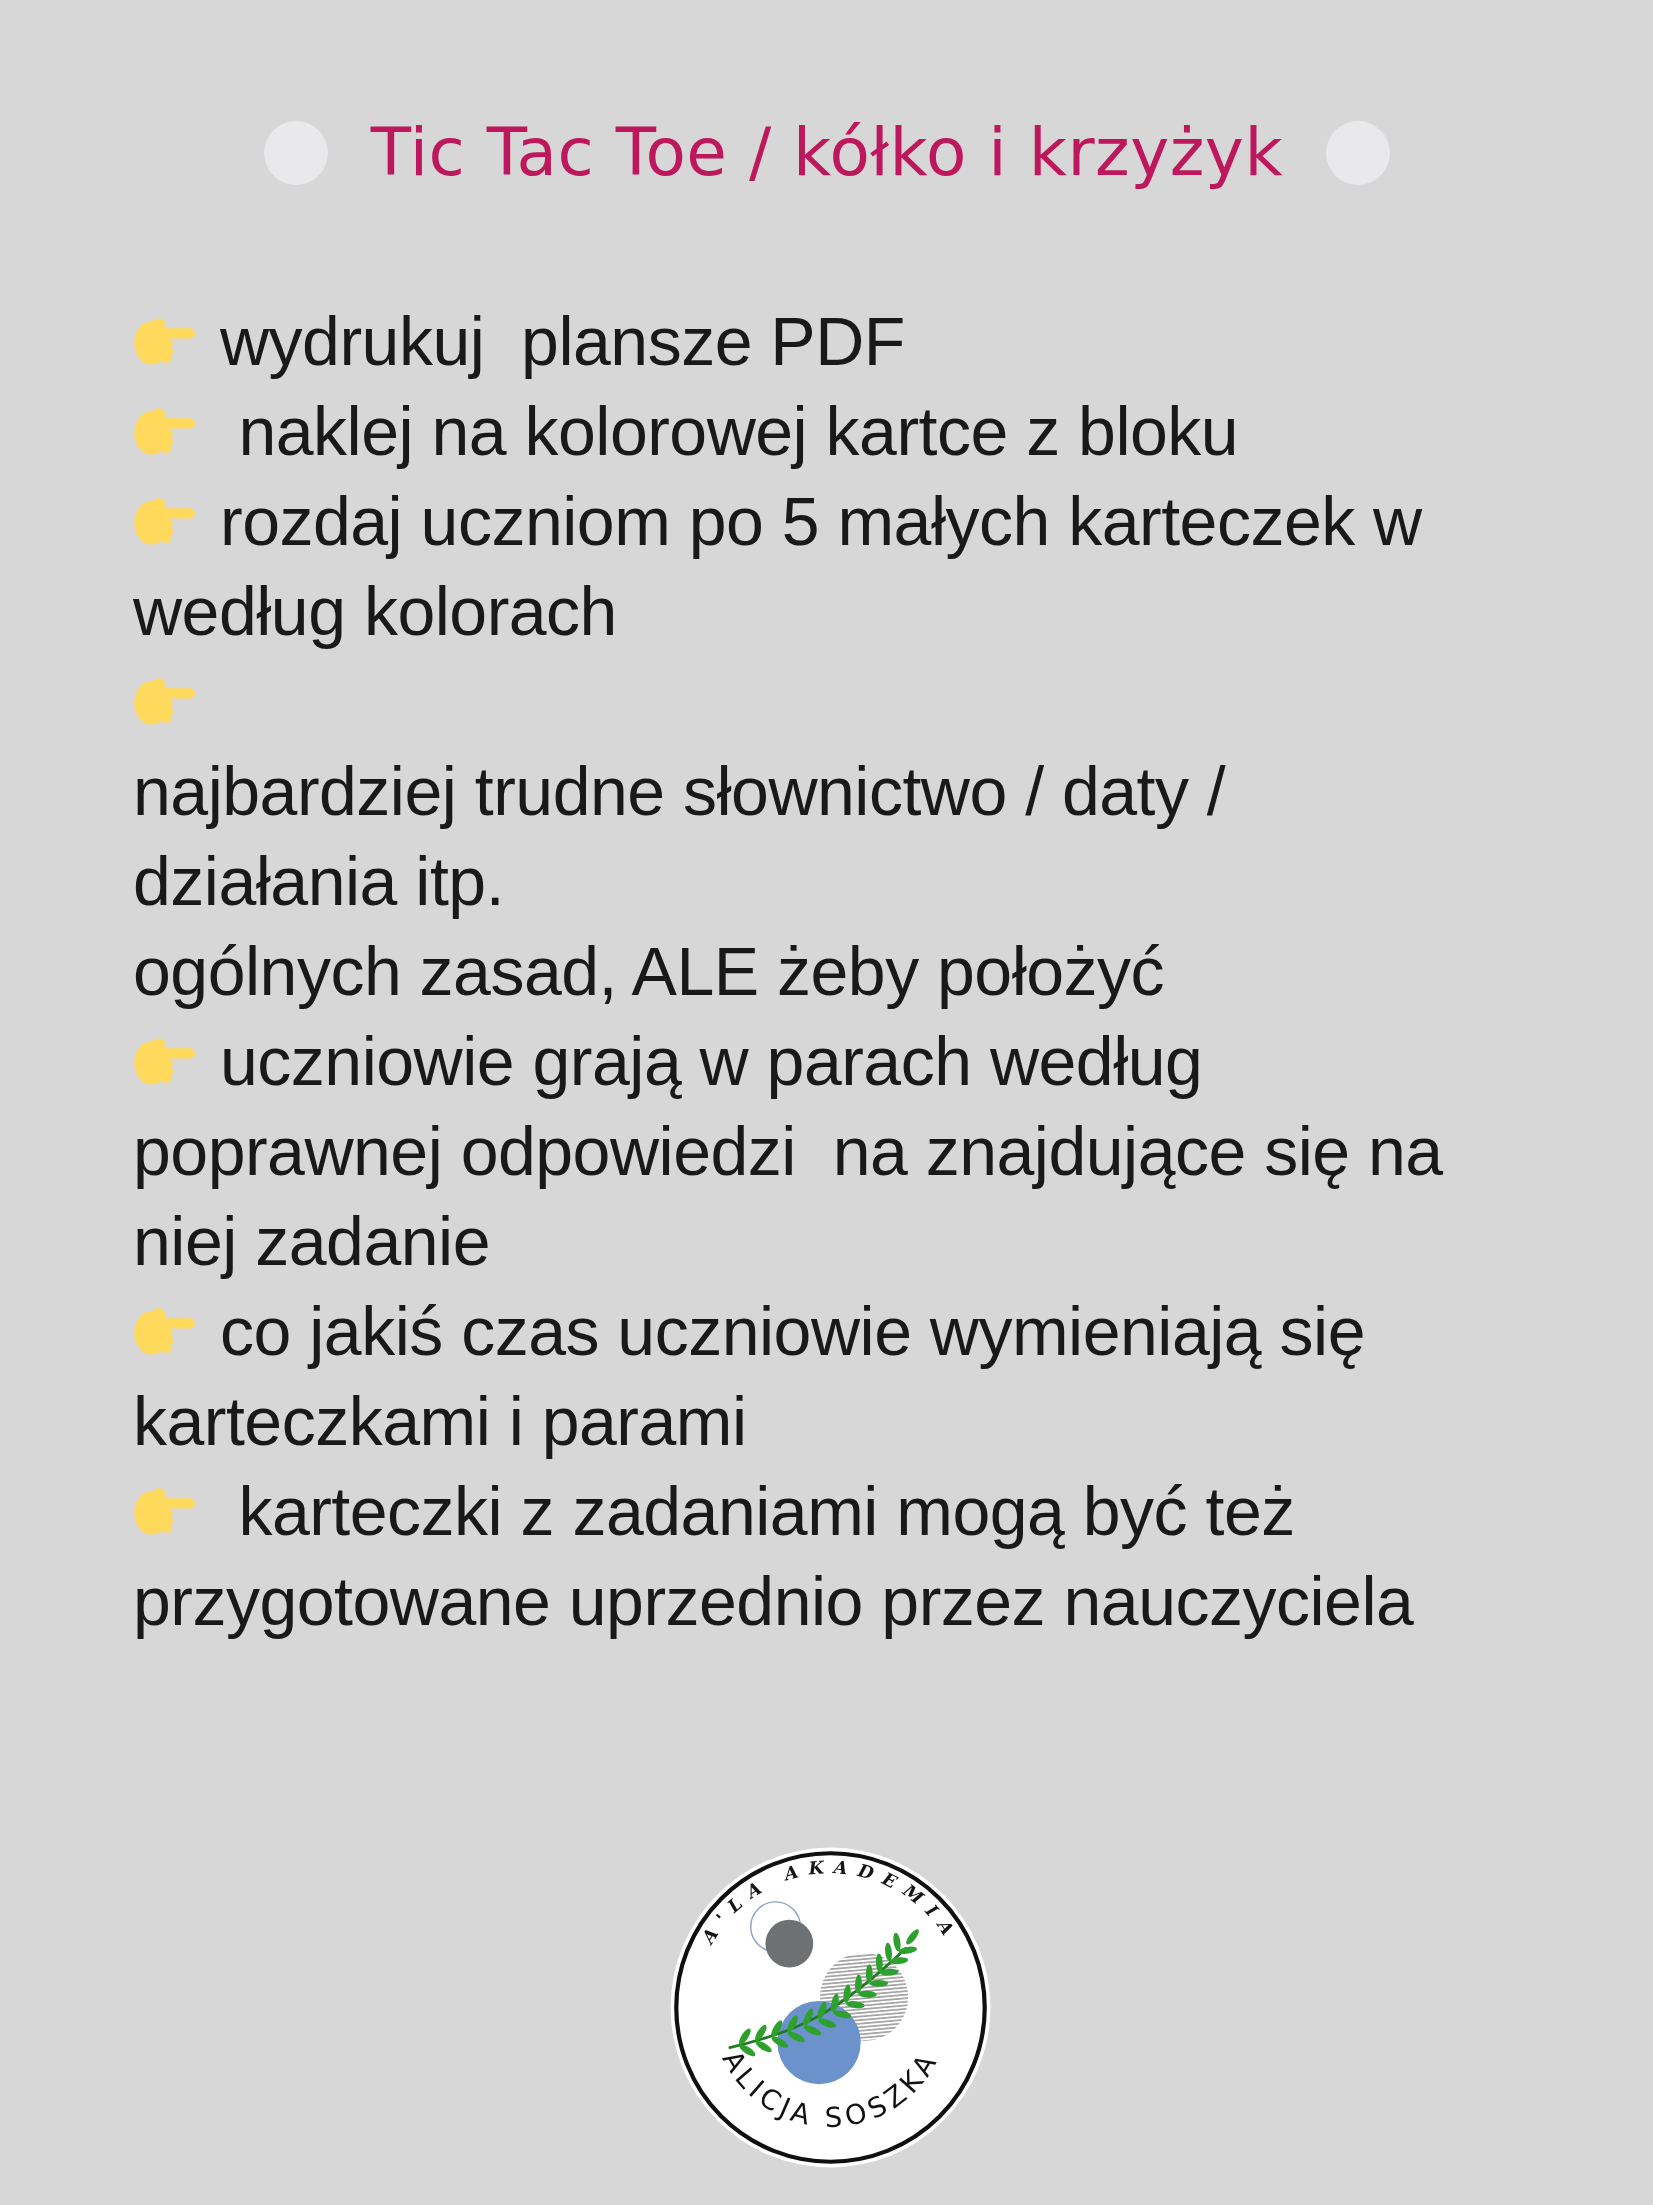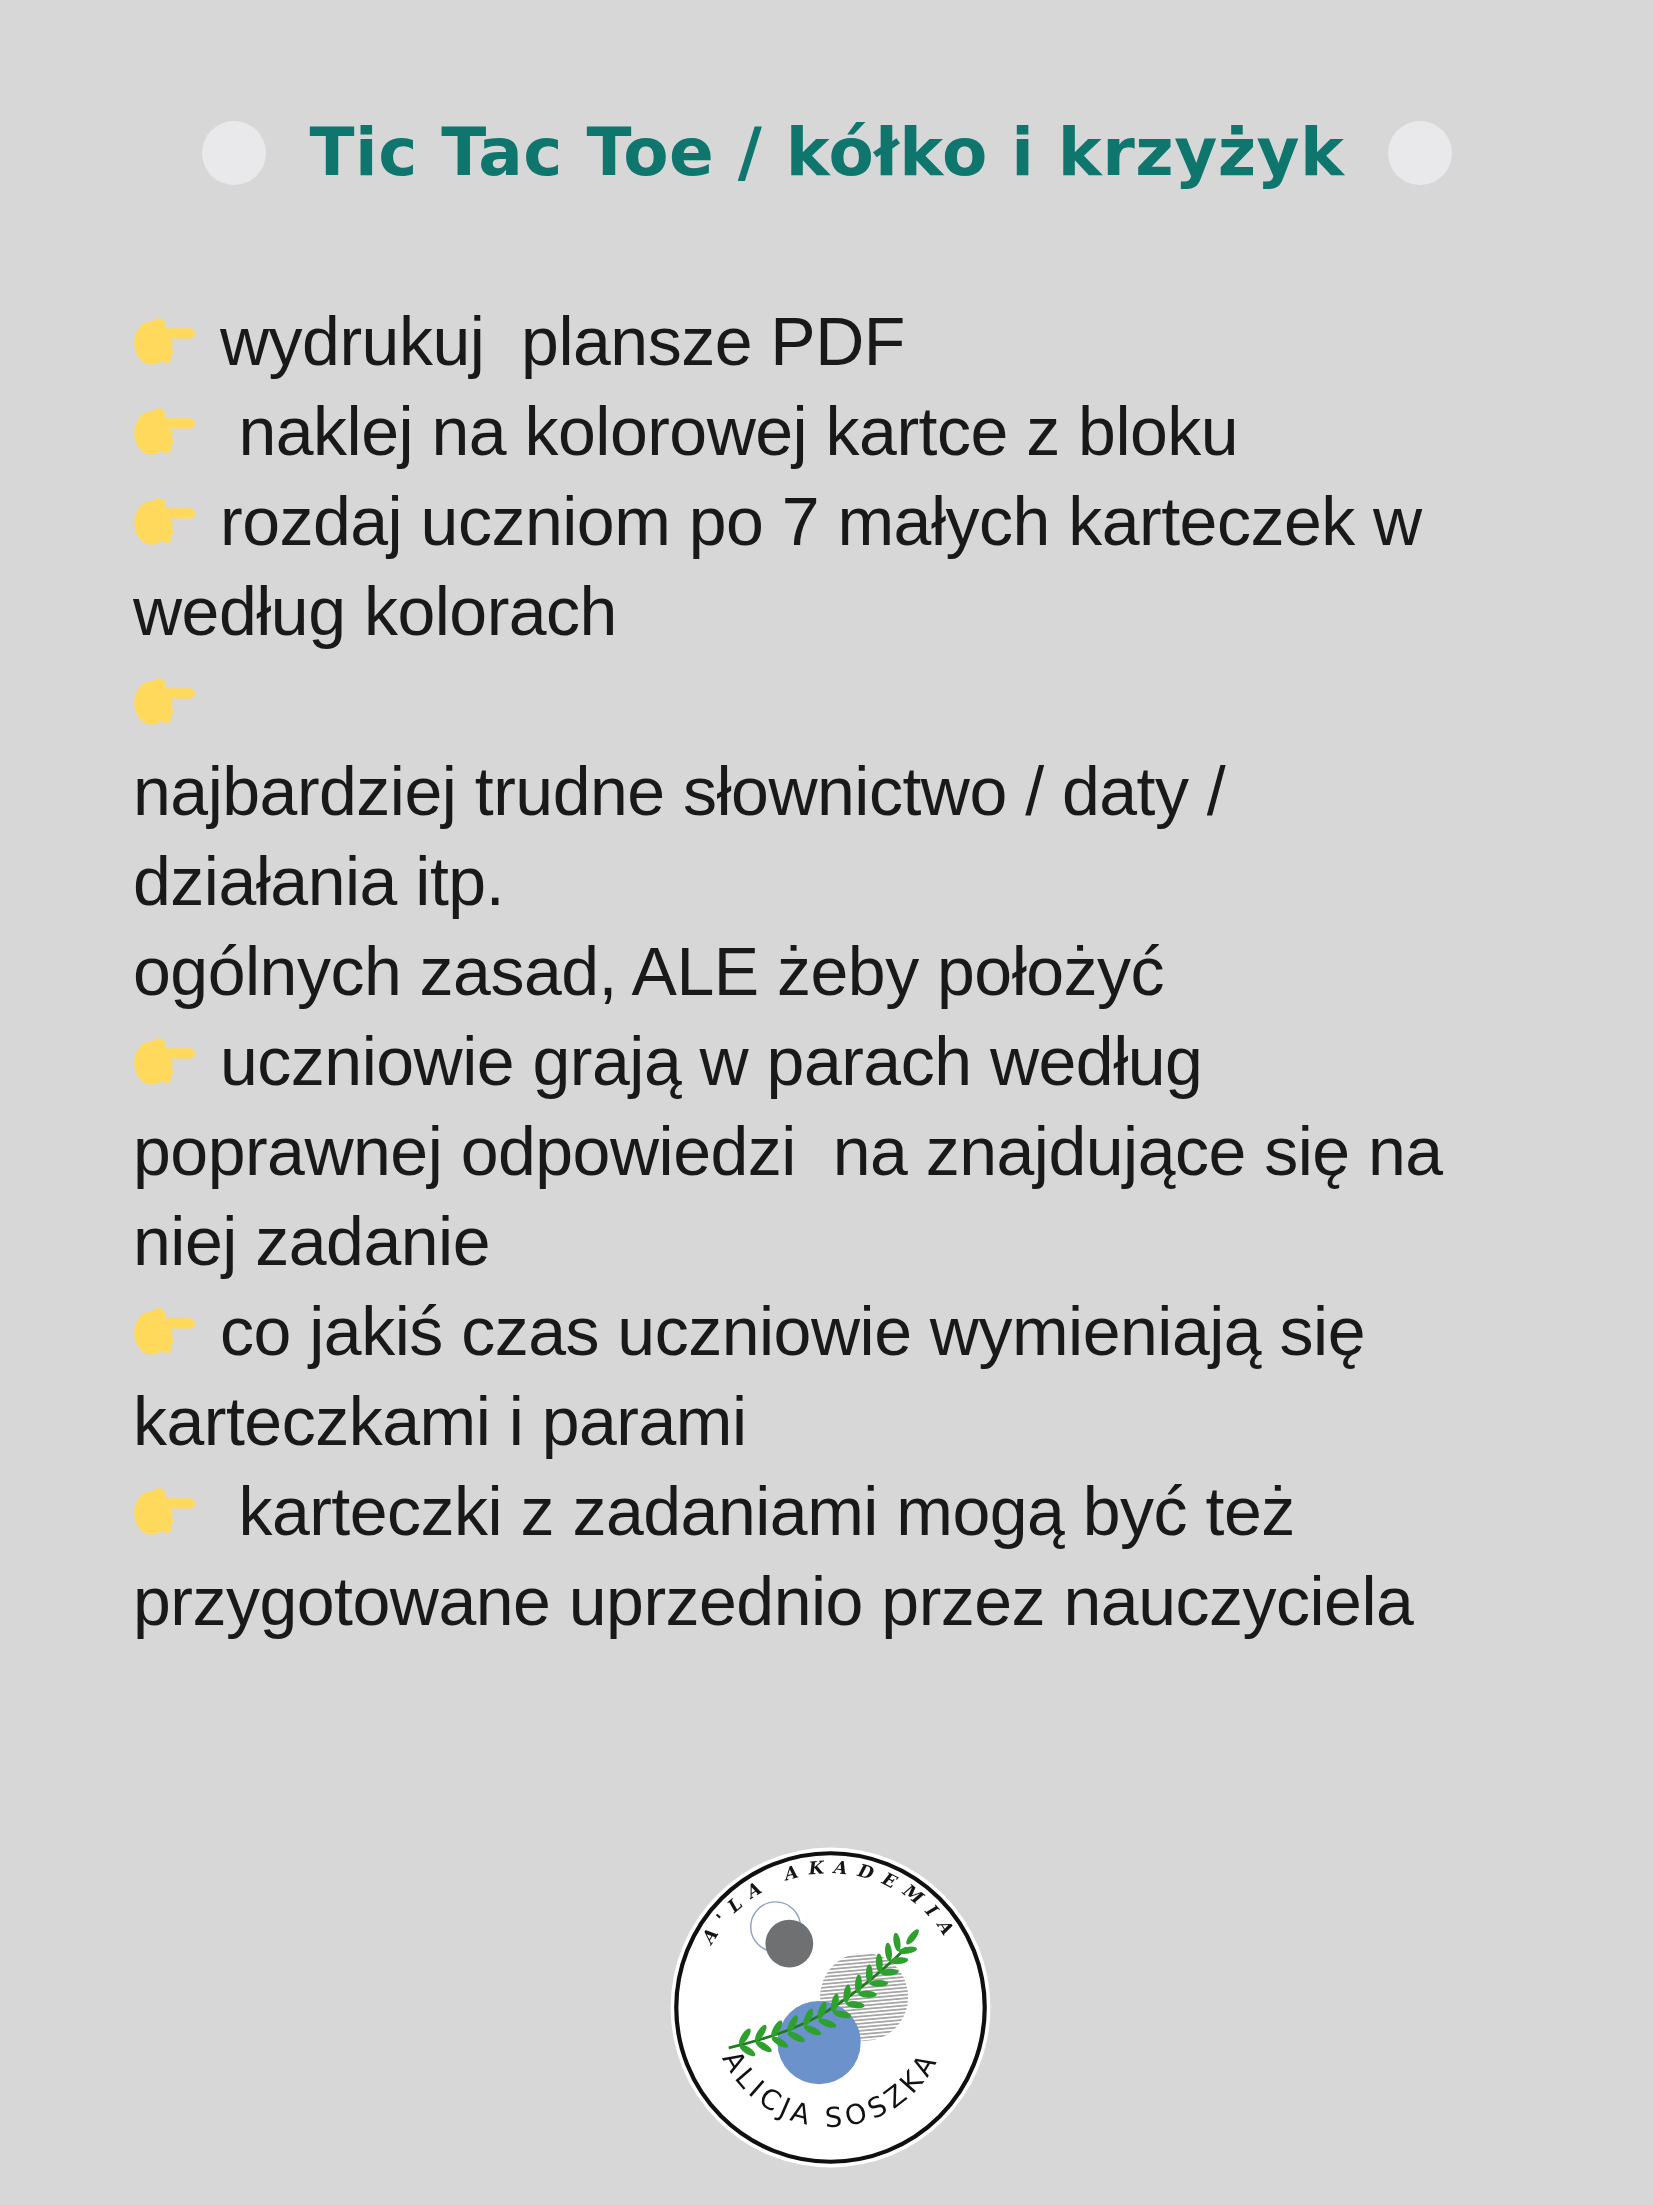--- a/index.html
+++ b/index.html
@@ -14,22 +14,22 @@
     position:absolute;top:114px;left:0;right:0;
     display:flex;align-items:center;justify-content:center;gap:43px;
   }
   .deco-circle{
     width:64px;height:64px;border-radius:50%;
     background:#e9e9eb;flex:none;
   }
   .page-title{
     margin:0;
     font-family:"DejaVu Sans","Liberation Sans",sans-serif;
-    font-size:66px;font-weight:700;letter-spacing:0.5px;
-    color:#0f766e;white-space:nowrap;
+    font-size:66px;font-weight:400;letter-spacing:0.5px;
+    color:#be185d;white-space:nowrap;
   }
   
   .list{
     position:absolute;left:133px;top:296px;right:57px;
   }
   .line{
     display:flex;align-items:center;height:90px;
   }
   .line .txt{
     font-size:68px;letter-spacing:-0.5px;color:#191919;
@@ -78,21 +78,21 @@
   <div class="line">
     <svg class="hand" viewBox="0 0 138 122" width="66" height="58">
         <use href="#hand-sym"></use>
       </svg>
     <span class="txt"> naklej na kolorowej kartce z bloku</span>
   </div>
   <div class="line">
     <svg class="hand" viewBox="0 0 138 122" width="66" height="58">
         <use href="#hand-sym"></use>
       </svg>
-    <span class="txt">rozdaj uczniom po 7 małych karteczek w</span>
+    <span class="txt">rozdaj uczniom po 5 małych karteczek w</span>
   </div>
   <div class="line">
     <span class="txt">według kolorach</span>
   </div>
   <div class="line">
     <svg class="hand" viewBox="0 0 138 122" width="66" height="58">
         <use href="#hand-sym"></use>
       </svg>
   </div>
   <div class="line">

